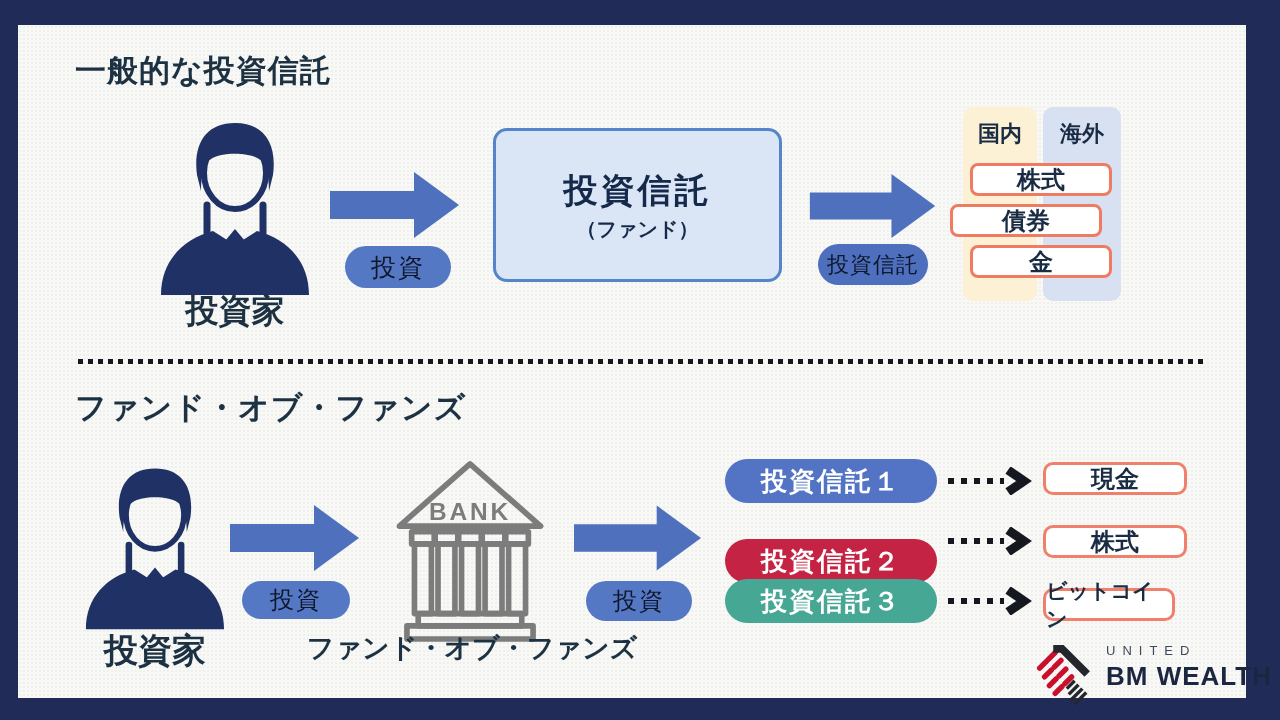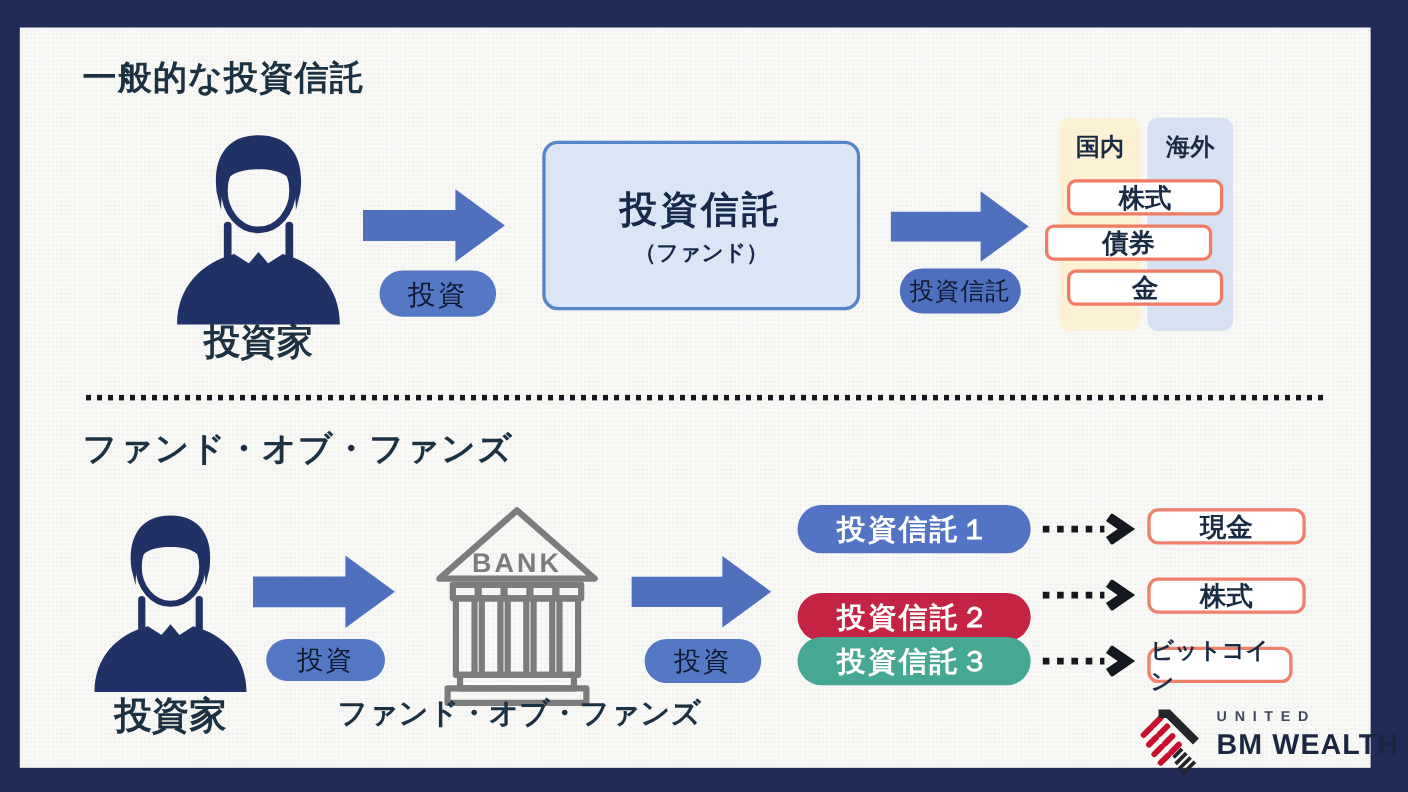--- a/index.html
+++ b/index.html
@@ -48,21 +48,21 @@
   }
   .fund-pill{
     border-radius:999px;display:flex;align-items:center;justify-content:center;
     color:#FFFFFF;font-size:26px;font-weight:800;letter-spacing:2px;
   }
   .target-box{
     background:#FFFFFF;border:3px solid #EF806B;border-radius:10px;
     display:flex;align-items:center;justify-content:center;
     font-size:24px;font-weight:800;color:#1A2C44;box-sizing:border-box;
   }
-  .logo-top{font-size:13px;font-weight:700;color:#40495A;letter-spacing:7px;white-space:nowrap;}
+  .logo-top{font-size:13px;font-weight:400;color:#40495A;letter-spacing:7px;white-space:nowrap;}
   .logo-bottom{font-size:26px;font-weight:800;color:#1B2740;letter-spacing:1px;white-space:nowrap;margin-top:3px;}
 </style>
 </head>
 <body>
 
 <div class="panel">
 
   <div class="abs sec-title" style="left:57px;top:25px;">一般的な投資信託</div>
 
   <svg class="abs" style="left:137px;top:91px;" width="160" height="182" viewBox="0 0 160 180">

